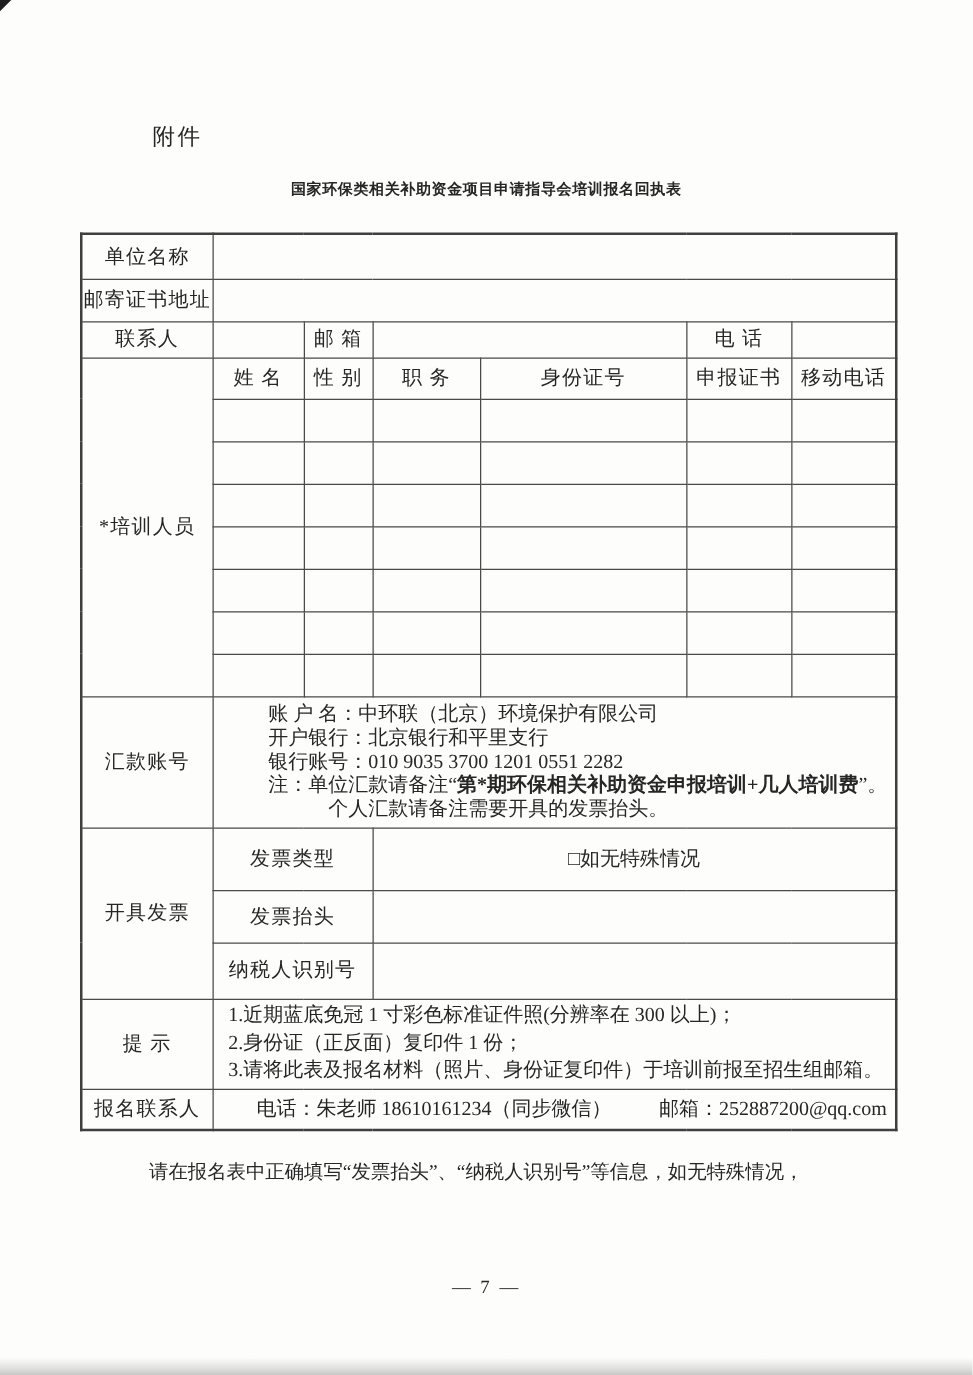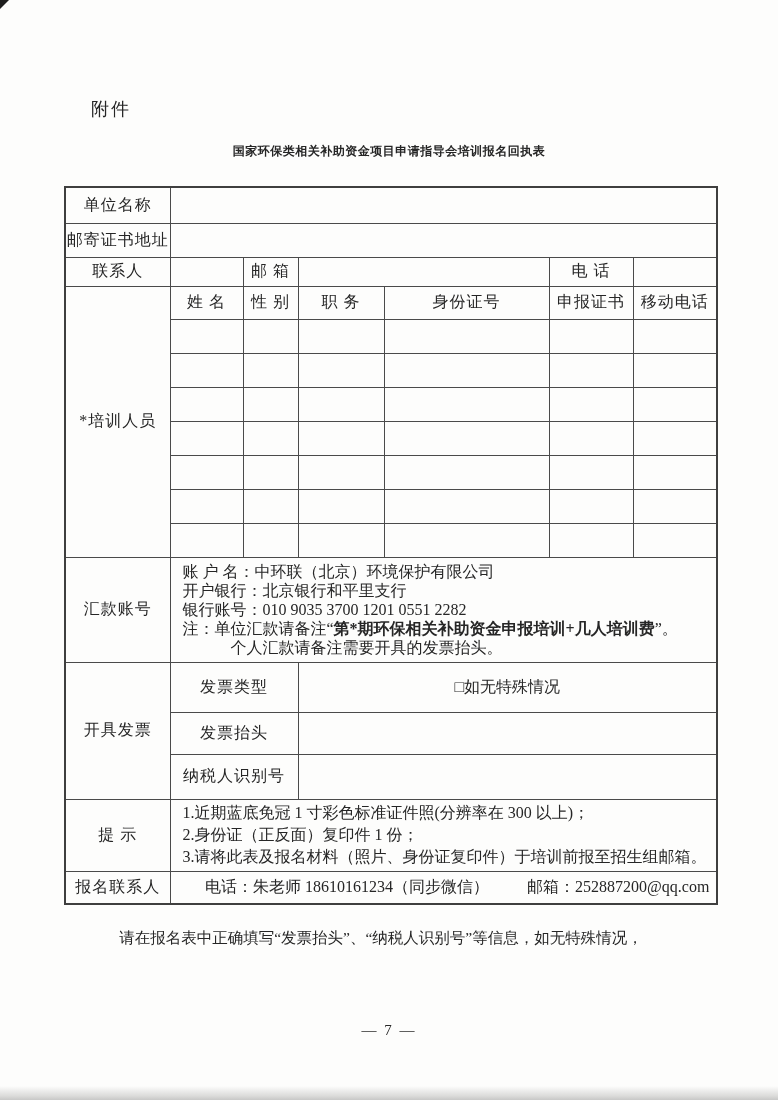--- a/index.html
+++ b/index.html
@@ -13,42 +13,42 @@
   
   .corner-mark{
     position:absolute;left:0;top:0;width:0;height:0;
     border-top:9px solid #1d1d1d;border-right:9px solid transparent;
   }
   .bottom-shadow{
     position:absolute;left:0;right:0;bottom:0;height:14px;
     background:linear-gradient(to bottom,rgba(120,120,118,0) 0%,rgba(120,120,118,.25) 70%,rgba(100,100,98,.35) 100%);
   }
   .attachment{
-    position:absolute;left:91px;top:97px;
+    position:absolute;left:122px;top:97px;
     font-size:18px;letter-spacing:2px;
   }
   .doc-title{
     position:absolute;left:0;top:143px;width:778px;
     text-align:center;font-size:12px;font-weight:bold;letter-spacing:.5px;
   }
   table.form{
     position:absolute;left:64px;top:186px;
     border-collapse:collapse;table-layout:fixed;width:652px;
     font-size:16px;
   }
   table.form{border:2px solid #3f3f3f;}
   table.form td{
     border:1px solid #4a4a4a;
     padding:0;vertical-align:middle;text-align:center;
     overflow:hidden;
   }
   td.lbl{letter-spacing:1px;}
   td.content{text-align:left;}
   .remit-body{padding:4px 6px 4px 12px;line-height:19.2px;text-align:left;}
-  .remit-line{white-space:nowrap;}
+  .remit-line{white-space:nowrap;margin-left:32px;}
   .remit-note2{padding-left:48px;}
   .bold{font-weight:bold;}
   .notice-body{padding:2px 24px 2px 12px;line-height:22px;text-align:left;}
   .notice-line{white-space:nowrap;}
   .contact-line{padding-left:28px;text-align:center;white-space:nowrap;}
   .contact-gap{display:inline-block;width:38px;}
   .footer-note{
     position:absolute;left:0;top:925px;width:762px;
     text-align:center;font-size:15.5px;line-height:26px;
   }

